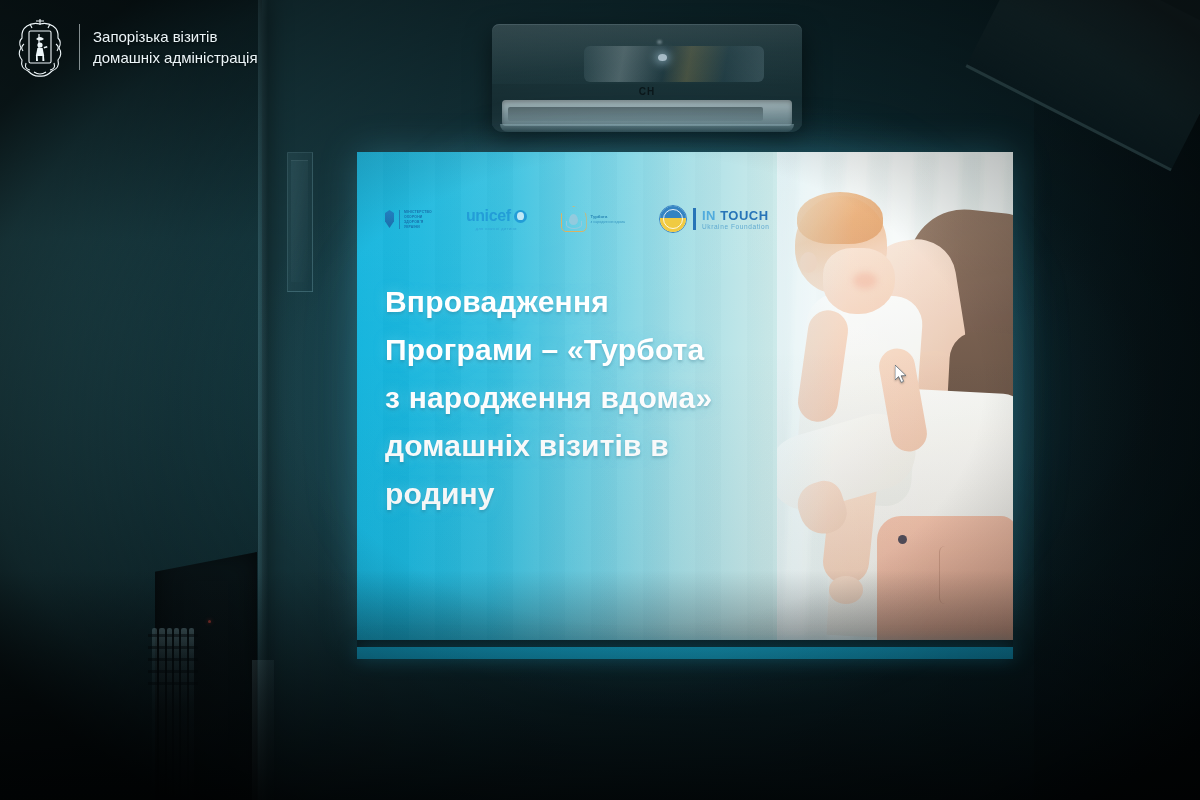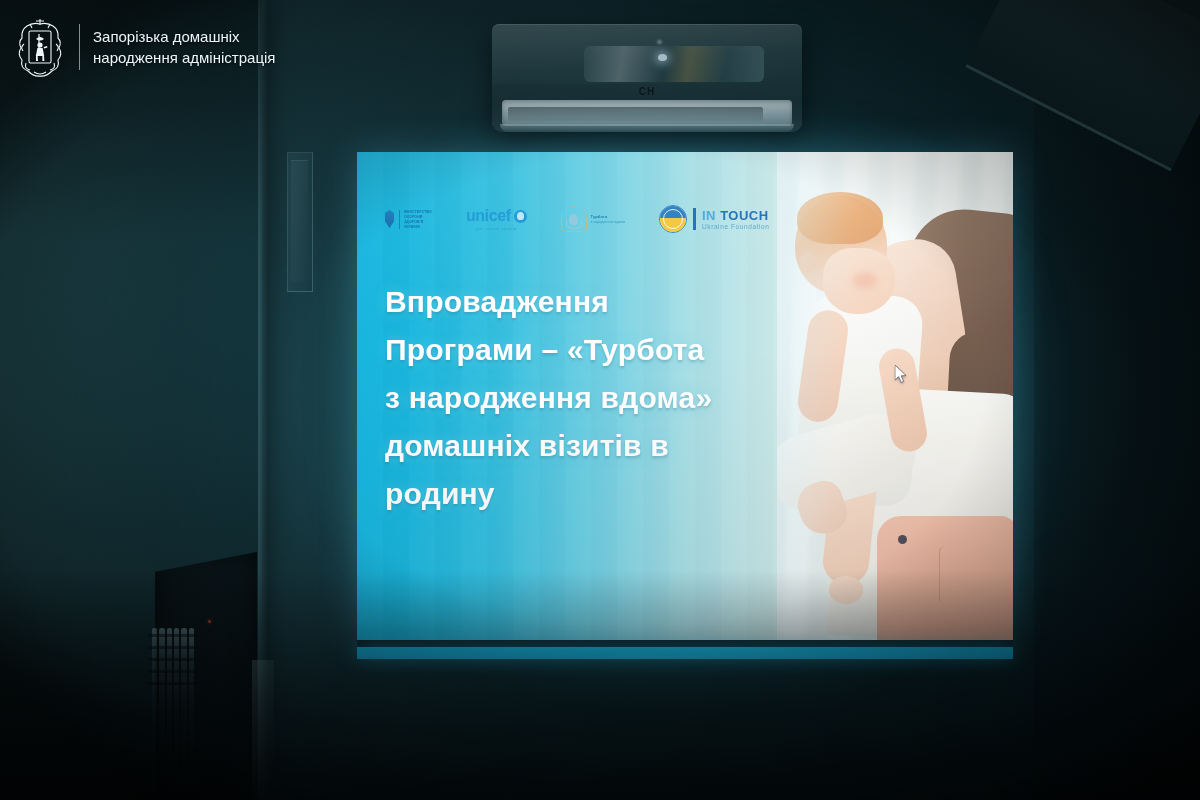--- a/index.html
+++ b/index.html
@@ -564,18 +564,18 @@
         <path d="M22 25 q4 -4 8 0 q-4 3 -8 0 Z"></path>
         <circle cx="26" cy="31" r="2.6"></circle>
         <path d="M23.4 34 h5.2 l1.6 8 h-8.4 Z"></path>
         <path d="M22 42 l1.6 0 l0.4 5 l-2 0 Z"></path>
         <path d="M28.4 42 l1.6 0 l0.4 5 l-2 0 Z"></path>
         <path d="M29.6 33 l3.4 -1 l0.5 1.4 l-3.4 1 Z"></path>
       </g>
     </svg>
     <div class="wm-divider"></div>
     <div class="wm-text">
-      <div>Запорізька домашніх</div>
-      <div>народження адміністрація</div>
+      <div>Запорізька візитів</div>
+      <div>домашніх адміністрація</div>
     </div>
   </div>
 
 </div>
 
 </body></html>

